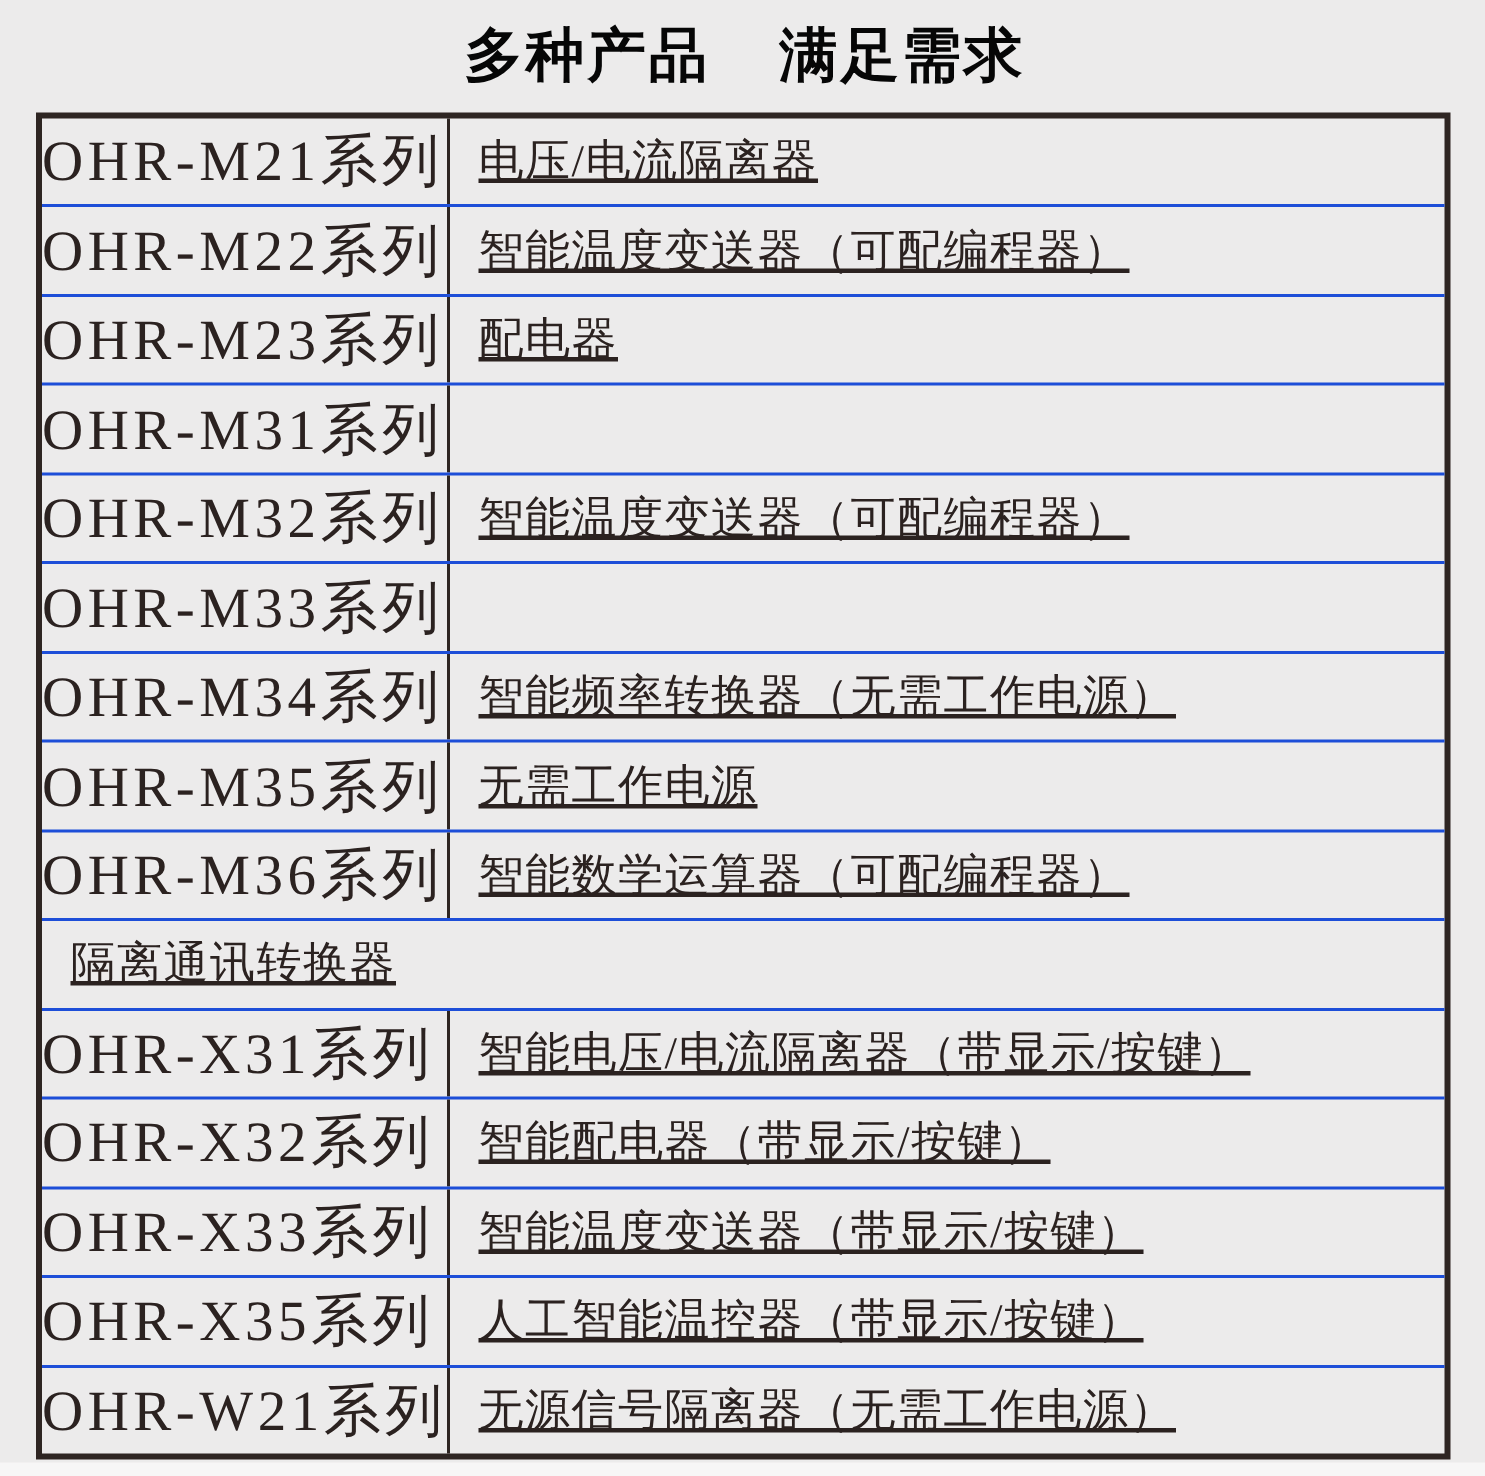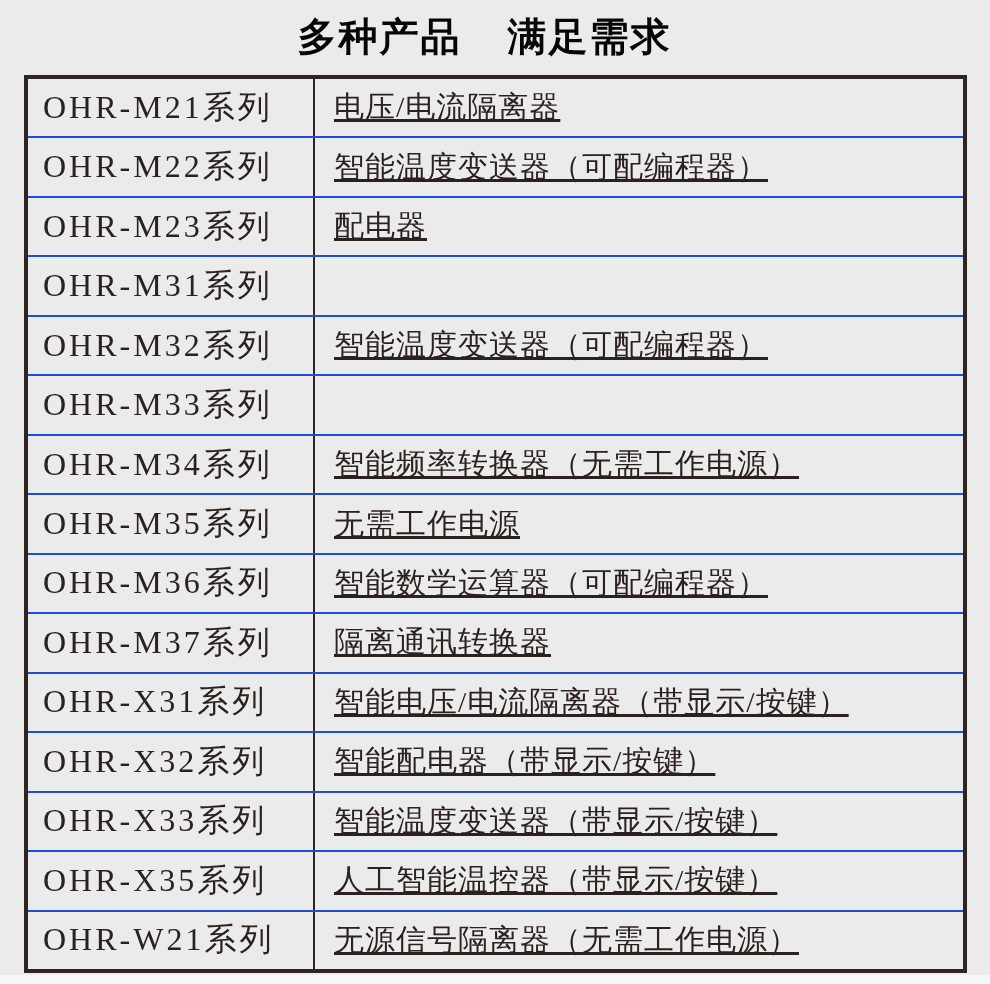--- a/index.html
+++ b/index.html
@@ -11,21 +11,21 @@
     height: 984px;
     background: #ECEBEB;
     position: relative;
     overflow: hidden;
     font-family: "Liberation Serif", "DejaVu Serif", serif;
     color: #2B2220;
   }
   .page-title {
     position: absolute;
     top: 10px;
-    left: 4px;
+    left: 16px;
     width: 961px;
     text-align: center;
     font-family: "Liberation Sans", "DejaVu Sans", sans-serif;
     font-weight: bold;
     font-size: 39px;
     letter-spacing: 2px;
     color: #060606;
     white-space: nowrap;
   }
   .title-gap {
@@ -52,22 +52,21 @@
   }
   .product-row + .product-row {
     border-top: 2px solid #1d4ed8;
   }
   .series-cell {
     width: 270px;
     flex: 0 0 270px;
     border-right: 2px solid #2E2522;
     display: flex;
     align-items: center;
-    padding-left: 15px;
-    font-size: 32px;
+    font-size: 38px;
     letter-spacing: 3px;
     white-space: nowrap;
   }
   .description-cell {
     flex: 1 1 auto;
     display: flex;
     align-items: center;
     padding-left: 19px;
     font-size: 30px;
     letter-spacing: 1px;
@@ -128,21 +127,20 @@
     <div class="series-cell">OHR-M35系列</div>
     <div class="description-cell">无需工作电源</div>
   </div>
 
   <div class="product-row">
     <div class="series-cell">OHR-M36系列</div>
     <div class="description-cell">智能数学运算器（可配编程器）</div>
   </div>
 
   <div class="product-row">
-    <div class="series-cell">OHR-M37系列</div>
     <div class="description-cell">隔离通讯转换器</div>
   </div>
 
   <div class="product-row">
     <div class="series-cell">OHR-X31系列</div>
     <div class="description-cell">智能电压/电流隔离器（带显示/按键）</div>
   </div>
 
   <div class="product-row">
     <div class="series-cell">OHR-X32系列</div>

